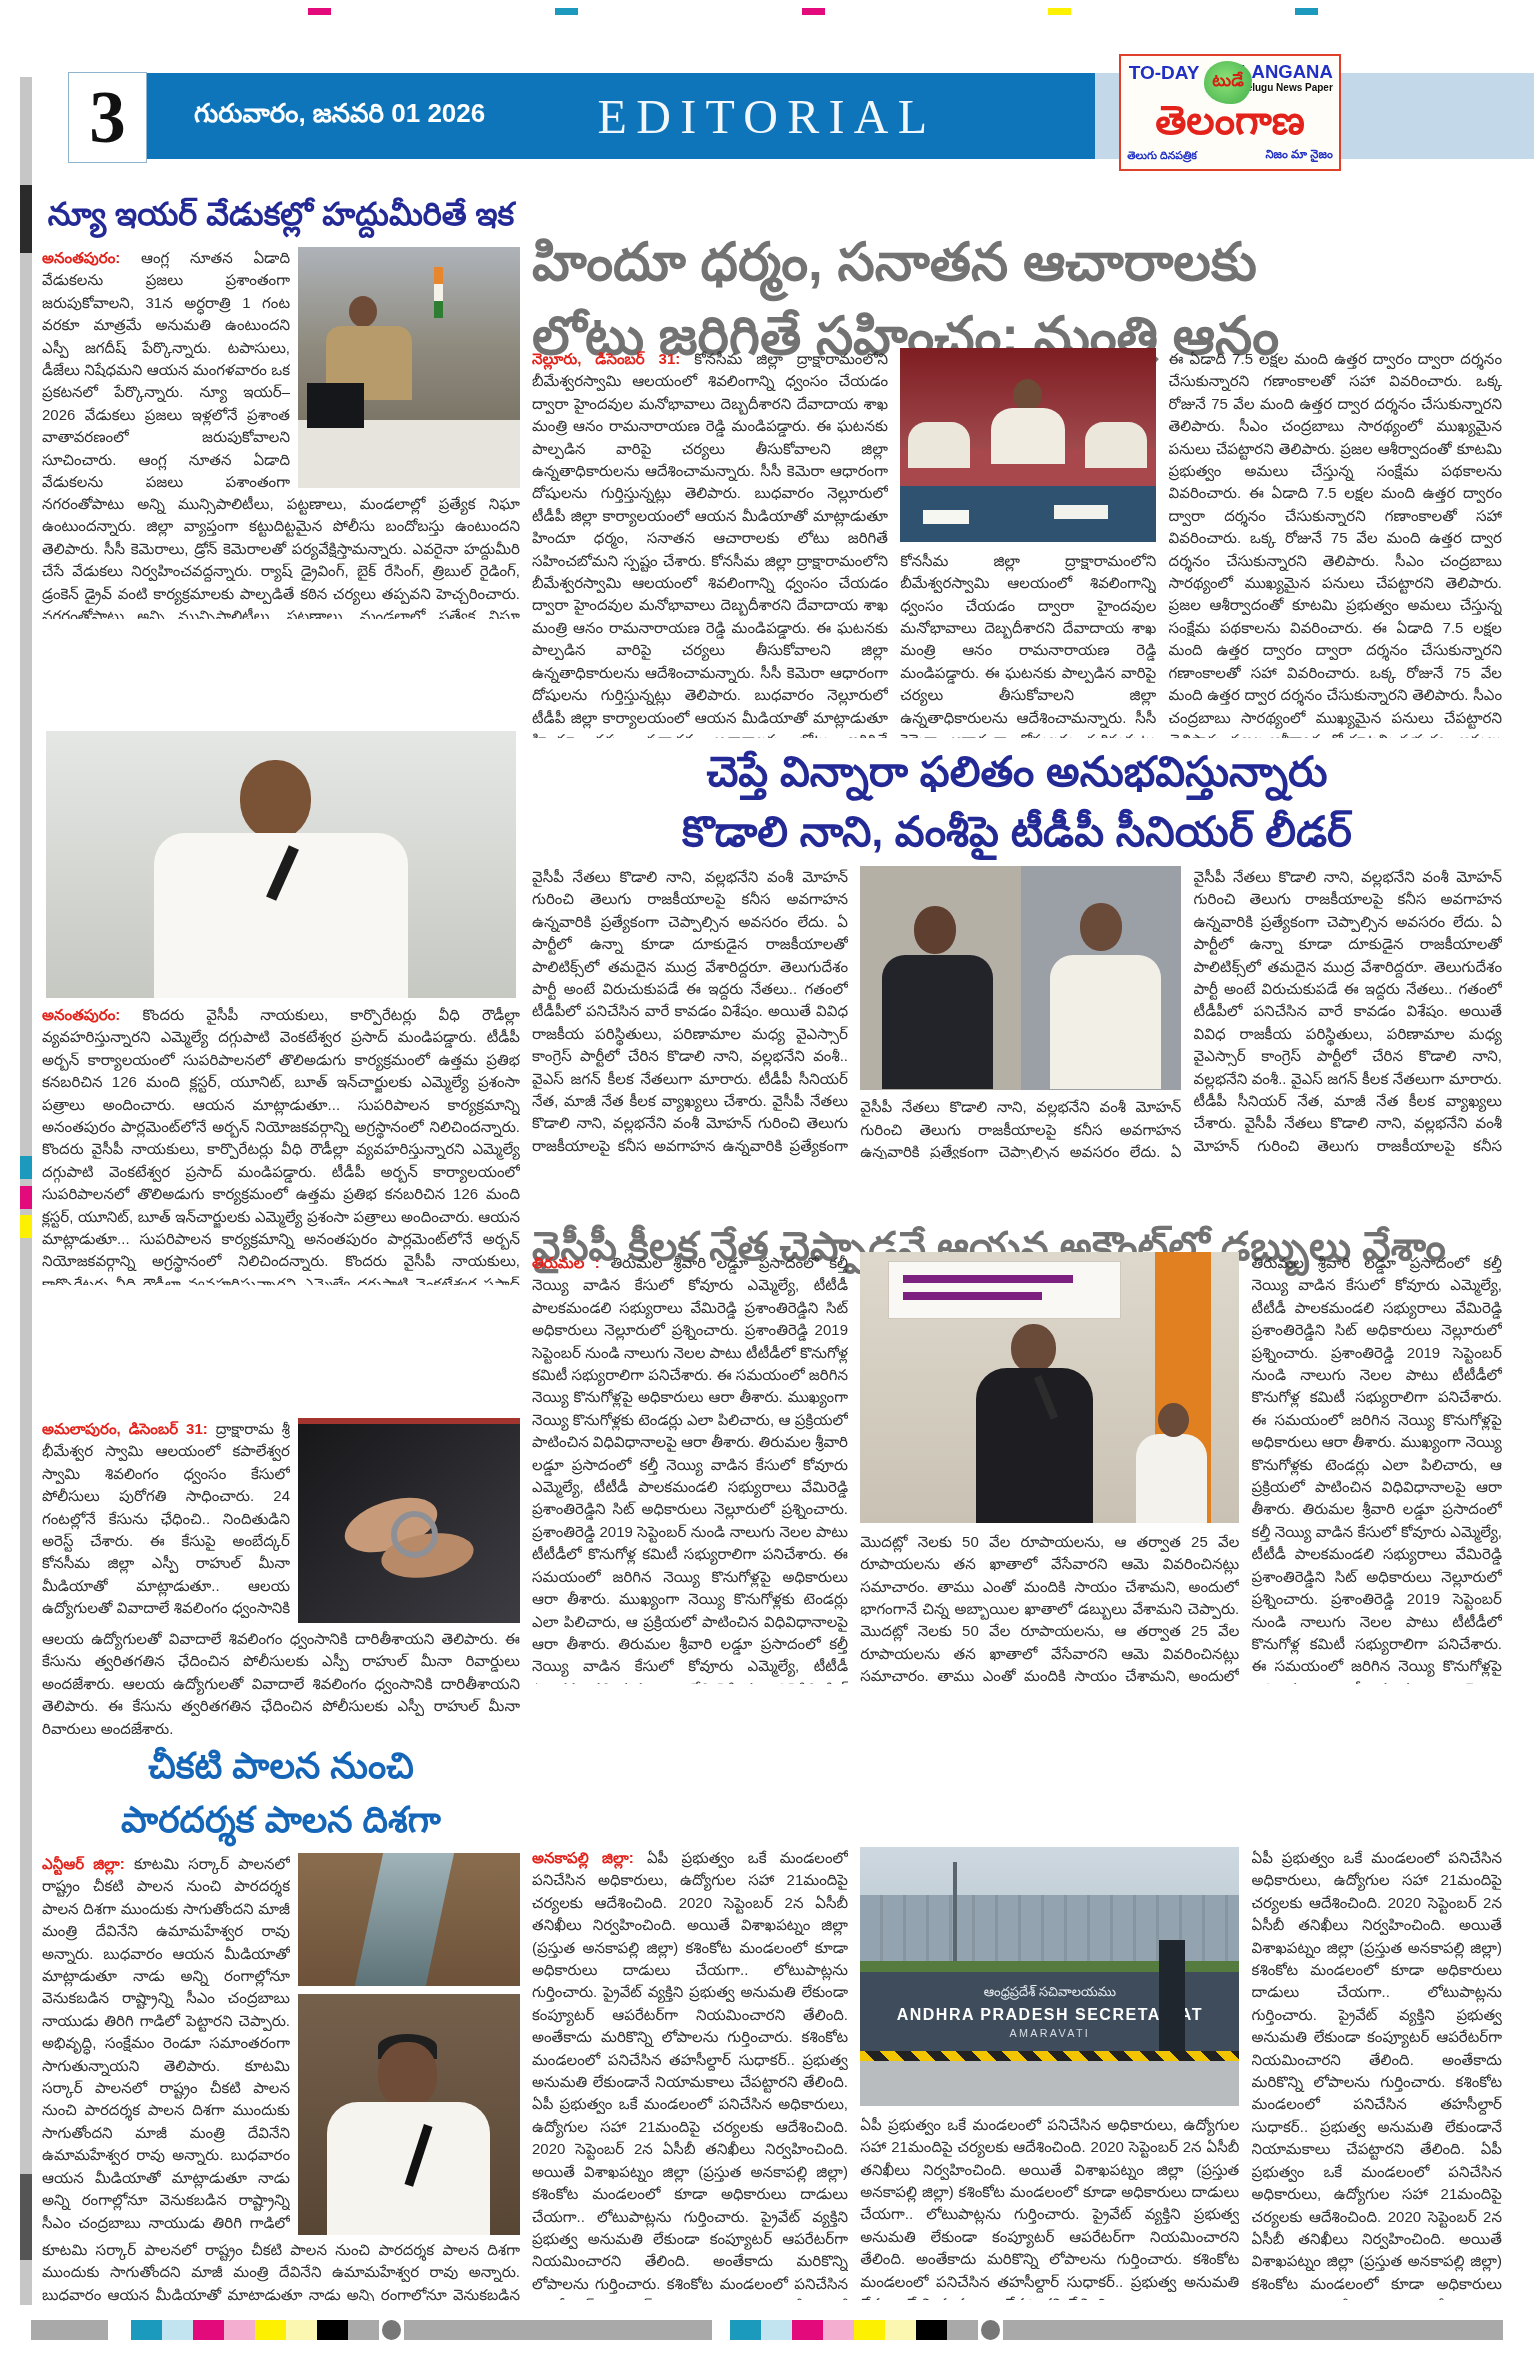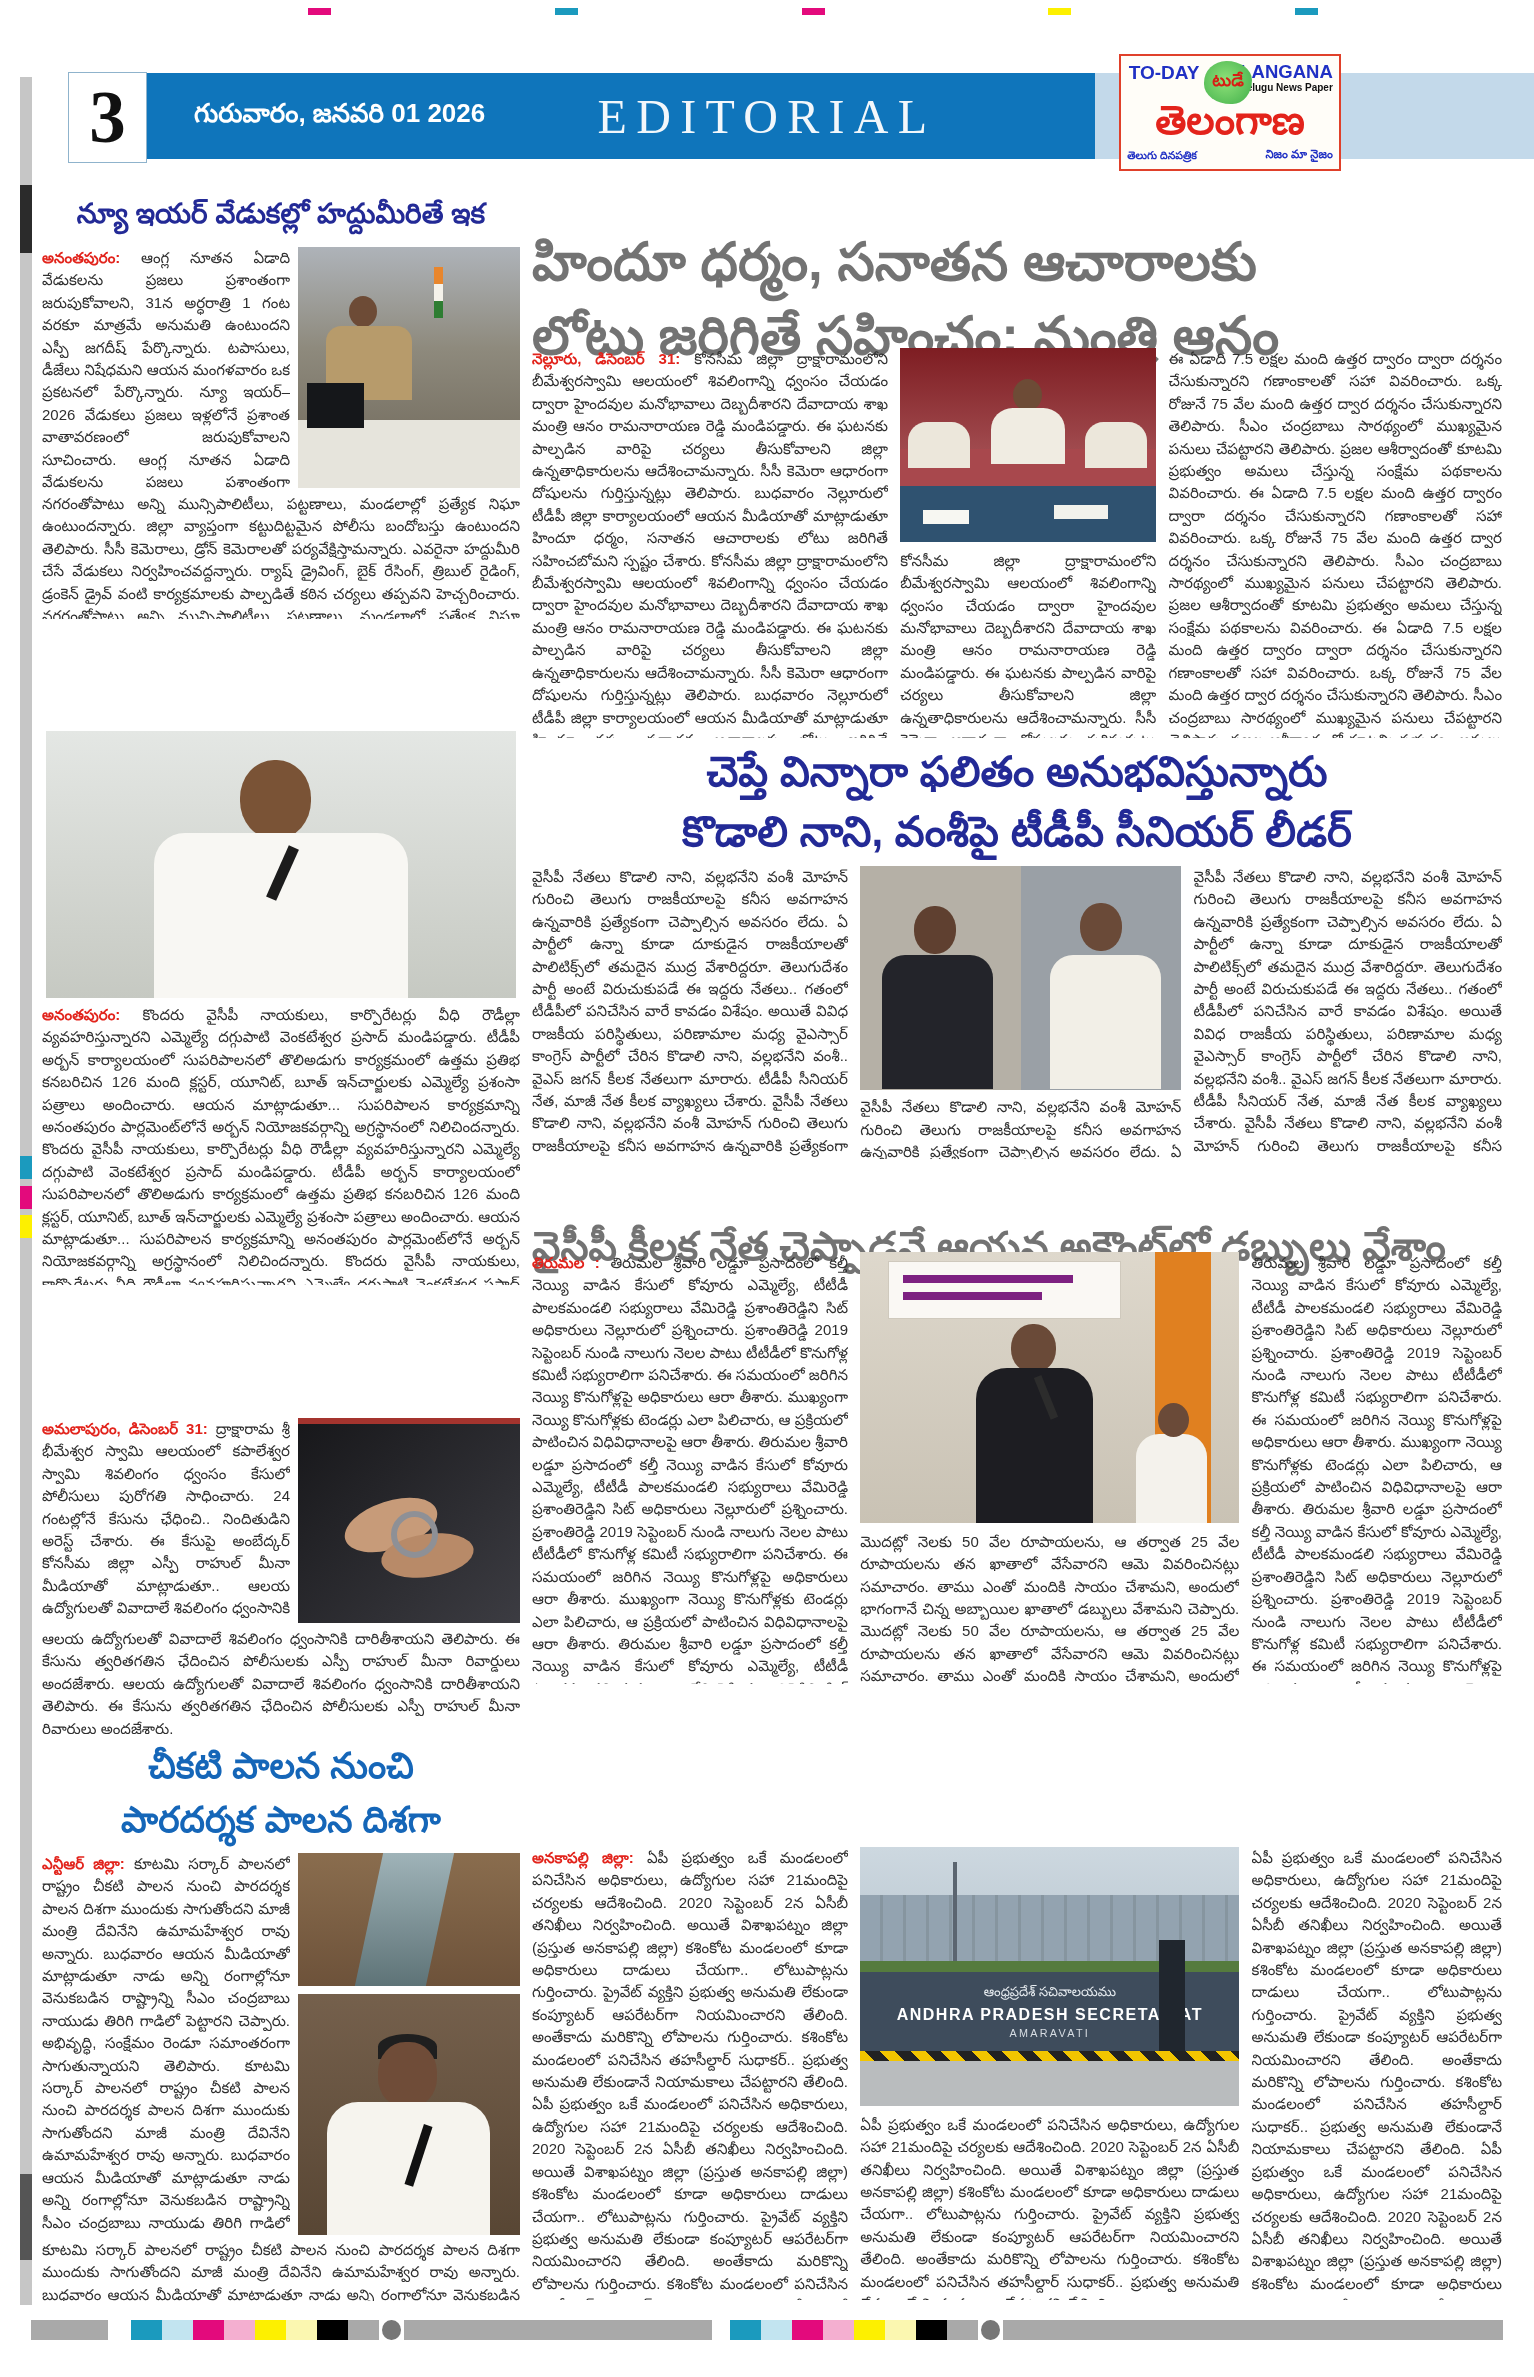--- a/index.html
+++ b/index.html
@@ -61,21 +61,21 @@
     <div class="abs" style="right:6.2px;top:4.6px;font-weight:bold;font-size:18.5px;color:#2030c4;">TELANGANA</div>
     <div class="abs" style="right:6.2px;top:26px;font-weight:bold;font-size:10px;color:#111;">Telugu News Paper</div>
     <div class="abs" style="left:83px;top:4.6px;width:48px;height:43px;background:radial-gradient(circle at 45% 45%,#8fe27a,#3fae49);border-radius:48% 55% 42% 58%/52% 46% 58% 48%;display:flex;align-items:center;justify-content:center;">
       <span style="color:#d81d14;font-weight:bold;font-size:17px;">టుడే</span>
     </div>
     <div class="abs" style="left:0;top:42px;width:100%;text-align:center;font-weight:bold;font-size:40px;color:#e3231b;">తెలంగాణ</div>
     <div class="abs" style="left:6.2px;bottom:4.6px;font-weight:bold;font-size:10.8px;color:#2030c4;">తెలుగు దినపత్రిక</div>
     <div class="abs" style="right:6.2px;bottom:4.6px;font-weight:bold;font-size:11.6px;color:#2030c4;">నిజం మా నైజం</div>
   </div>
 
-  <div class="abs hl navy" style="left:42px;top:190px;width:478px;font-size:28px;line-height:48px;text-align:center;">న్యూ ఇయర్ వేడుకల్లో హద్దుమీరితే ఇక</div>
+  <div class="abs hl navy" style="left:42px;top:190px;width:478px;font-size:32px;line-height:48px;text-align:center;">న్యూ ఇయర్ వేడుకల్లో హద్దుమీరితే ఇక</div>
 
   <div class="abs row" style="left:42px;top:247px;width:478px;height:241px;gap:7.7px;">
     <div class="bd" style="width:248px;height:241px;">
       <span class="dl">అనంతపురం:</span>
       <span>ఆంగ్ల నూతన ఏడాది వేడుకలను ప్రజలు ప్రశాంతంగా జరుపుకోవాలని, 31న అర్ధరాత్రి 1 గంట వరకూ మాత్రమే అనుమతి ఉంటుందని ఎస్పీ జగదీష్ పేర్కొన్నారు. టపాసులు, డీజేలు నిషేధమని ఆయన మంగళవారం ఒక ప్రకటనలో పేర్కొన్నారు. న్యూ ఇయర్– 2026 వేడుకలు ప్రజలు ఇళ్లలోనే ప్రశాంత వాతావరణంలో జరుపుకోవాలని సూచించారు. ఆంగ్ల నూతన ఏడాది వేడుకలను ప్రజలు ప్రశాంతంగా జరుపుకోవాలని, 31న అర్ధరాత్రి 1 గంట వరకూ మాత్రమే అనుమతి ఉంటుందని ఎస్పీ జగదీష్ పేర్కొన్నారు. టపాసులు, డీజేలు నిషేధమని ఆయన మంగళవారం ఒక ప్రకటనలో పేర్కొన్నారు. న్యూ ఇయర్– 2026 వేడుకలు ప్రజలు ఇళ్లలోనే ప్రశాంత వాతావరణంలో జరుపుకోవాలని సూచించారు.</span>
     </div>
     <div class="ph" style="flex:1;height:241px;background:linear-gradient(180deg,#aeb3b9 0%,#8e8a7d 42%,#6b6355 100%);">
       <div class="sil" style="left:136px;top:20px;width:9.3px;height:51px;background:linear-gradient(180deg,#e8862d 33%,#f5f2ea 33% 66%,#2e7d32 66%);"></div>
       <div class="sil" style="left:51px;top:49px;width:28px;height:31px;background:#6d4b36;border-radius:50%;"></div>
       <div class="sil" style="left:28px;top:79px;width:86px;height:74px;background:#b79b6b;border-radius:15.4px 15.4px 0 0;"></div>

